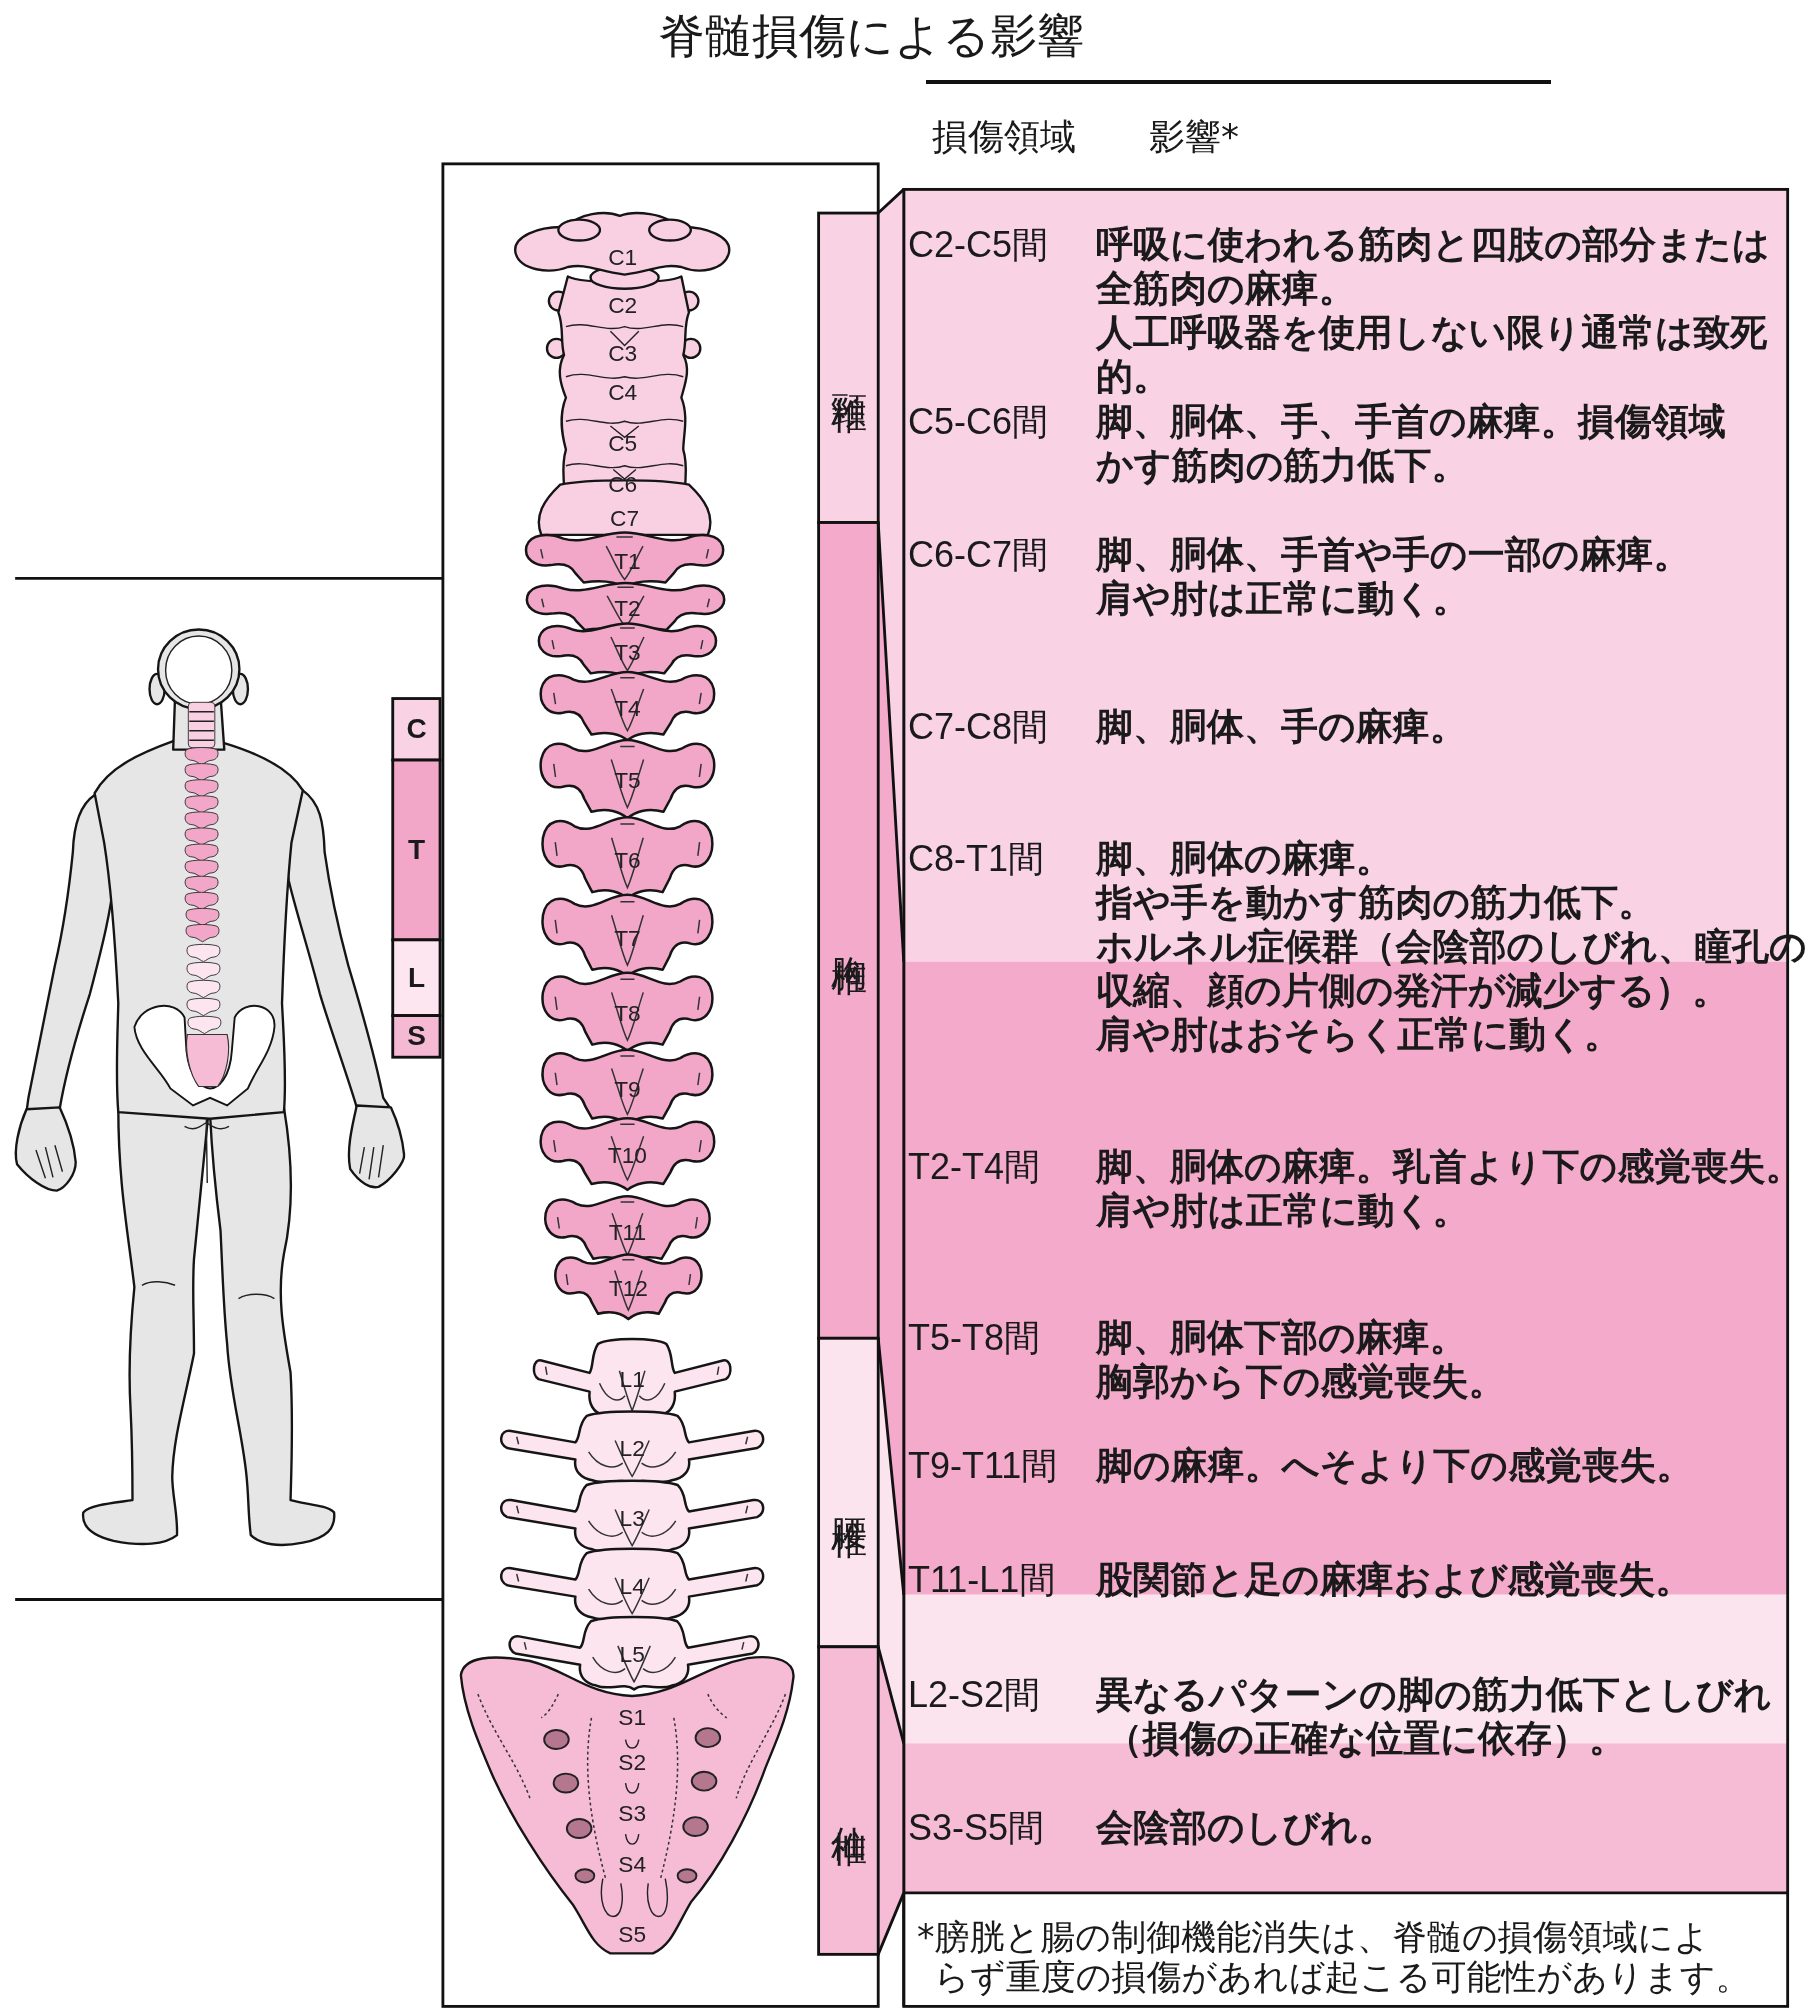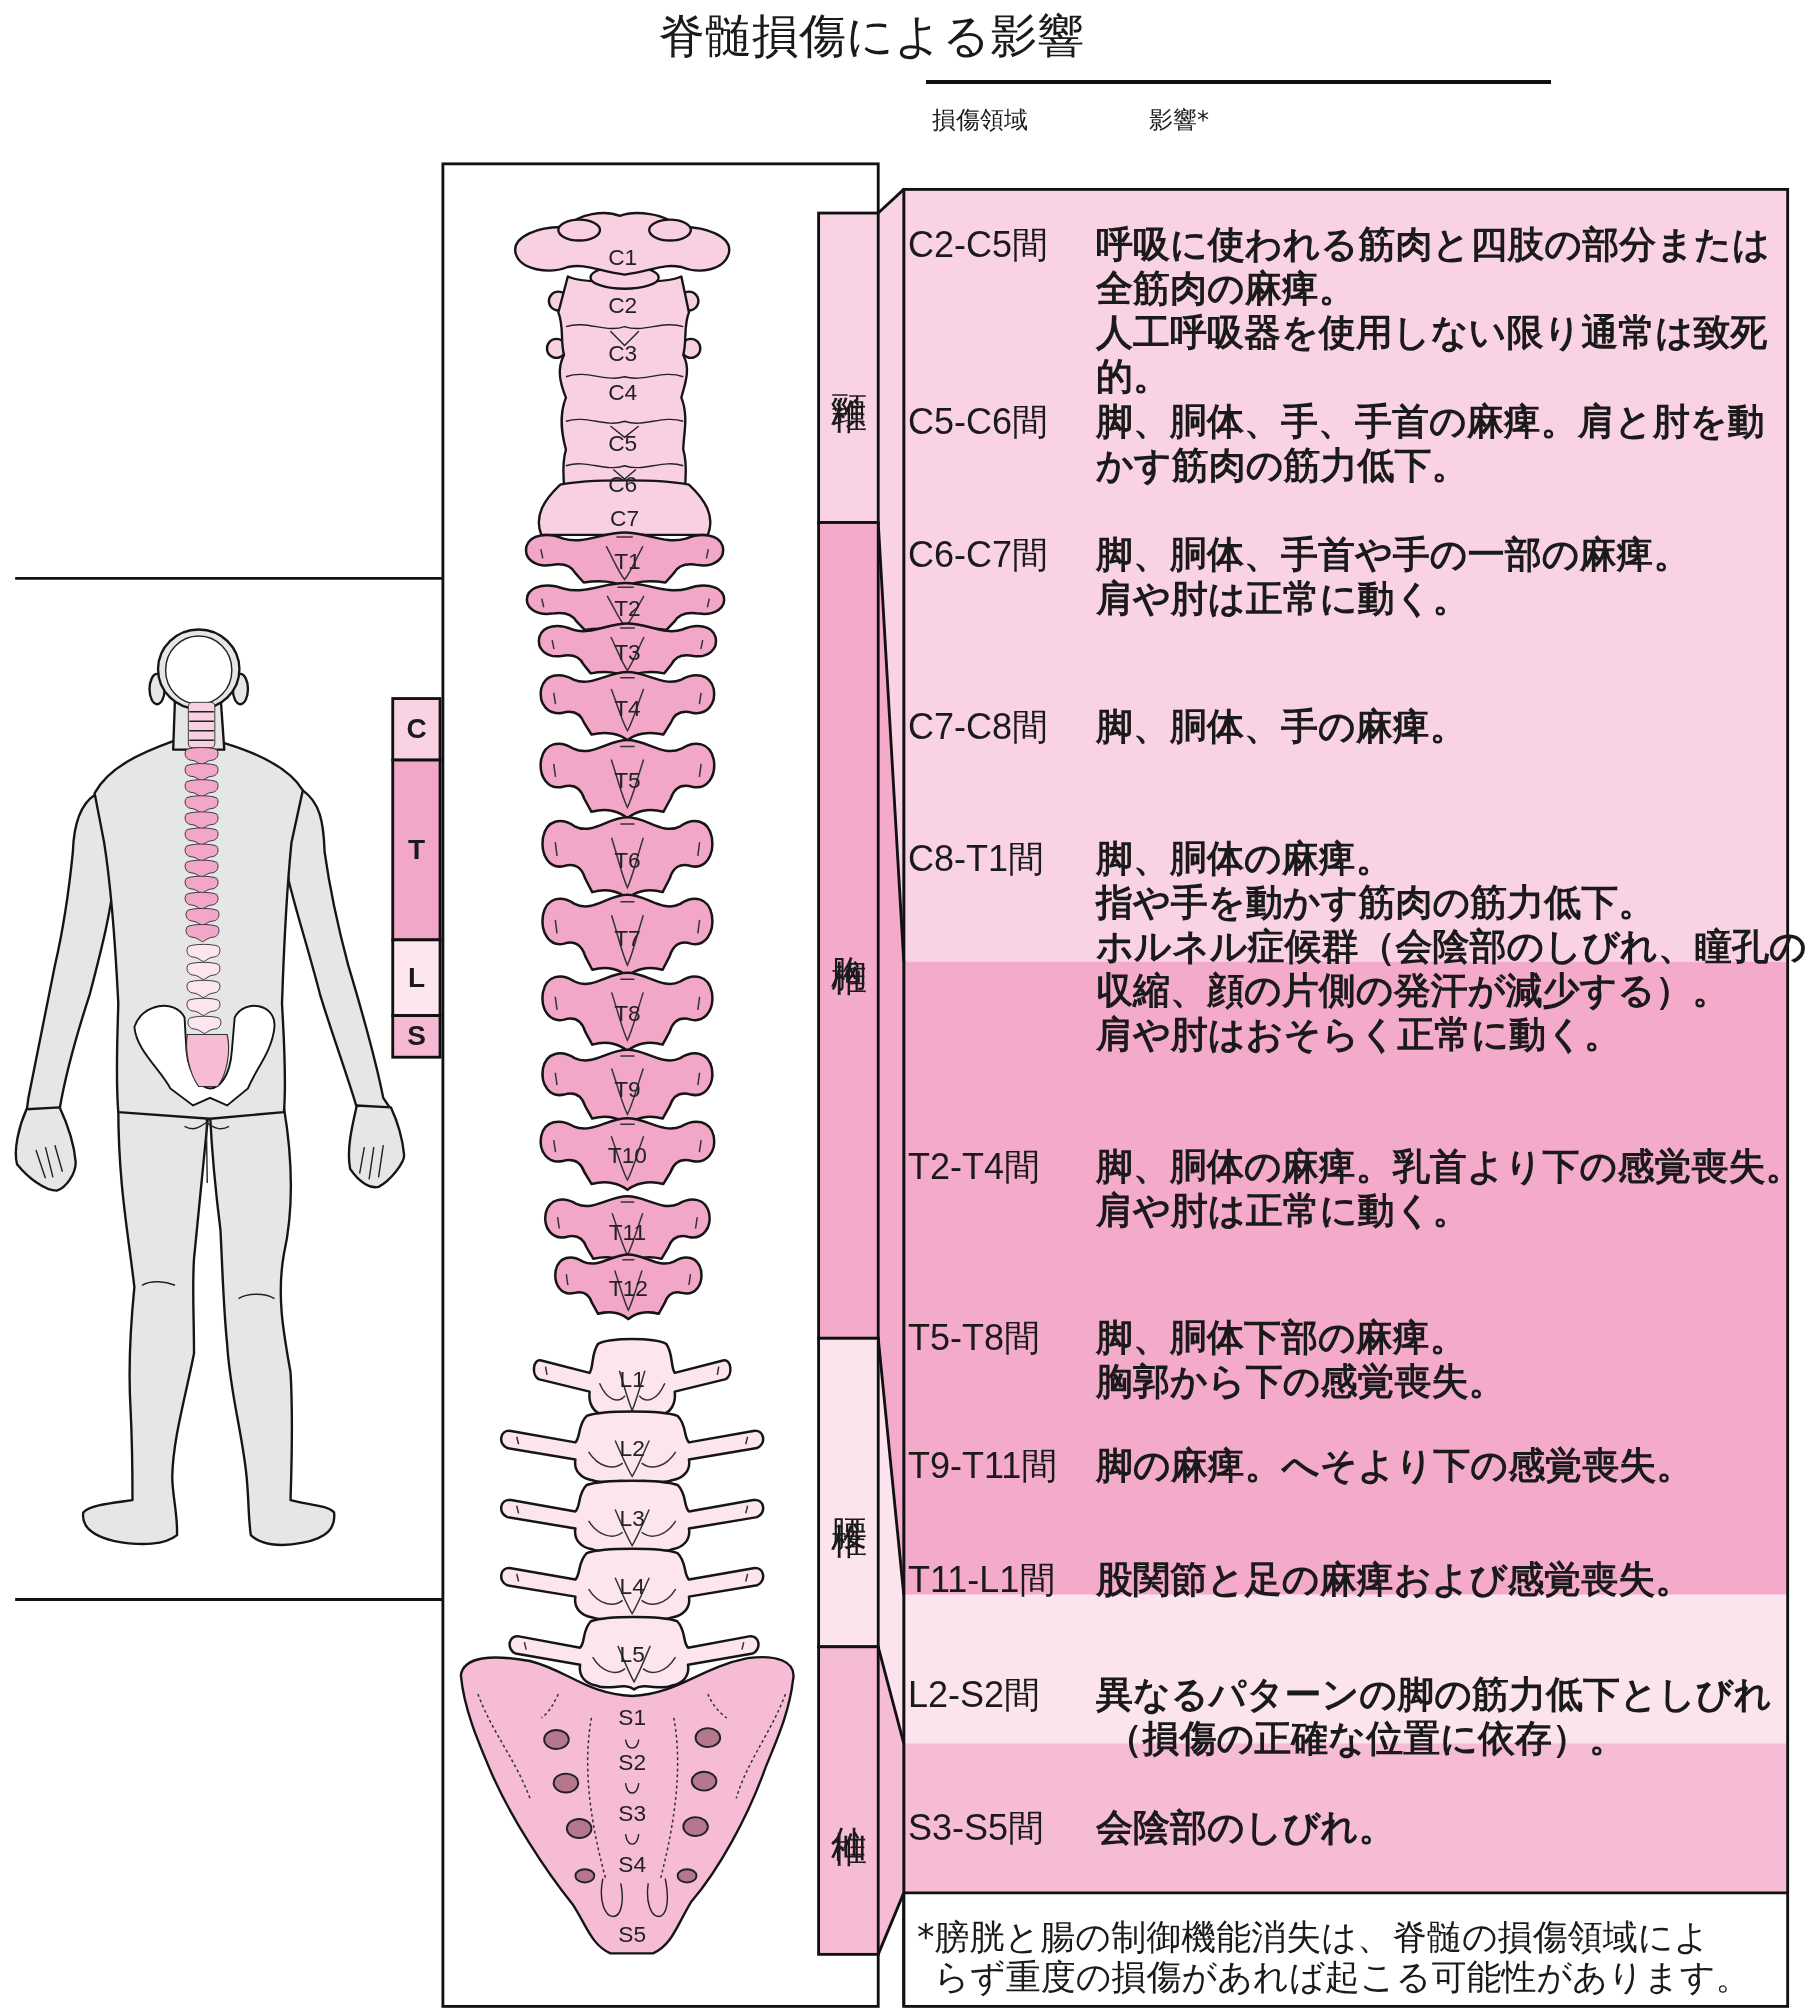--- a/index.html
+++ b/index.html
@@ -4,21 +4,21 @@
 <style>
   html, body { margin: 0; padding: 0; background: #ffffff; }
   body {
     width: 1817px; height: 2016px; position: relative; overflow: hidden;
     font-family: "DejaVu Sans", "Liberation Sans", sans-serif; color: #1a1a1a;
   }
   .abs { position: absolute; }
   #art { position: absolute; left: 0; top: 0; }
   .title { left: 658px; top: 9.5px; font-size: 47px; line-height: 51px; white-space: nowrap; }
   .title-rule { left: 926px; top: 80px; width: 625px; height: 3.8px; background: #111; }
-  .hdr { top: 98px; font-size: 24px; line-height: 44px; white-space: nowrap; }
+  .hdr { top: 115px; font-size: 36px; line-height: 44px; white-space: nowrap; }
   .row { position: absolute; left: 908px; width: 880px; }
   .row .region {
     position: absolute; left: 0; top: 0;
     font-family: "Liberation Sans", sans-serif; font-size: 36px; line-height: 44px; white-space: nowrap;
   }
   .row .desc { position: absolute; left: 188px; top: 0; font-weight: bold; }
   .row .line { font-size: 37px; line-height: 44px; height: 44px; white-space: nowrap; }
   .foot { font-size: 35px; line-height: 40px; white-space: nowrap; }
   .vbar { left: 819px; width: 60px; display: flex; align-items: center; justify-content: center; }
   .vtext { writing-mode: vertical-rl; text-orientation: upright; font-size: 36px; line-height: 38px; letter-spacing: 1.9px; }
@@ -296,21 +296,21 @@
   <div class="desc">
     <div class="line">呼吸に使われる筋肉と四肢の部分または</div>
     <div class="line">全筋肉の麻痺。</div>
     <div class="line">人工呼吸器を使用しない限り通常は致死</div>
     <div class="line">的。</div>
   </div>
 </div>
 <div class="row" style="top:400px">
   <span class="region">C5-C6間</span>
   <div class="desc">
-    <div class="line">脚、胴体、手、手首の麻痺。肩と肘を動</div>
+    <div class="line">脚、胴体、手、手首の麻痺。損傷領域</div>
     <div class="line">かす筋肉の筋力低下。</div>
   </div>
 </div>
 <div class="row" style="top:533px">
   <span class="region">C6-C7間</span>
   <div class="desc">
     <div class="line">脚、胴体、手首や手の一部の麻痺。</div>
     <div class="line">肩や肘は正常に動く。</div>
   </div>
 </div>

